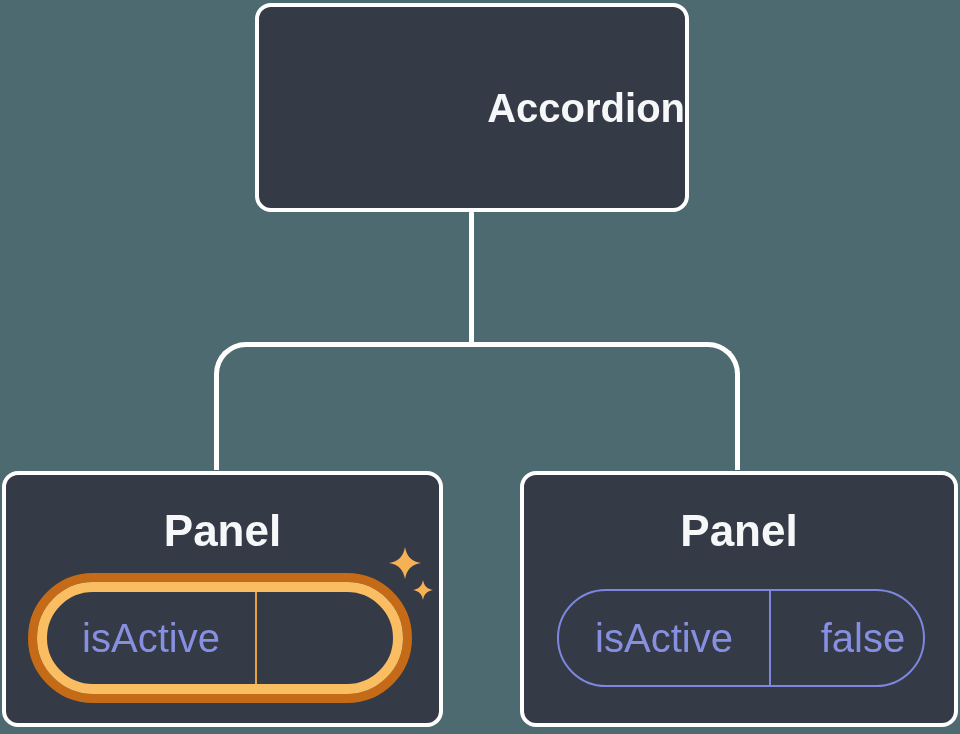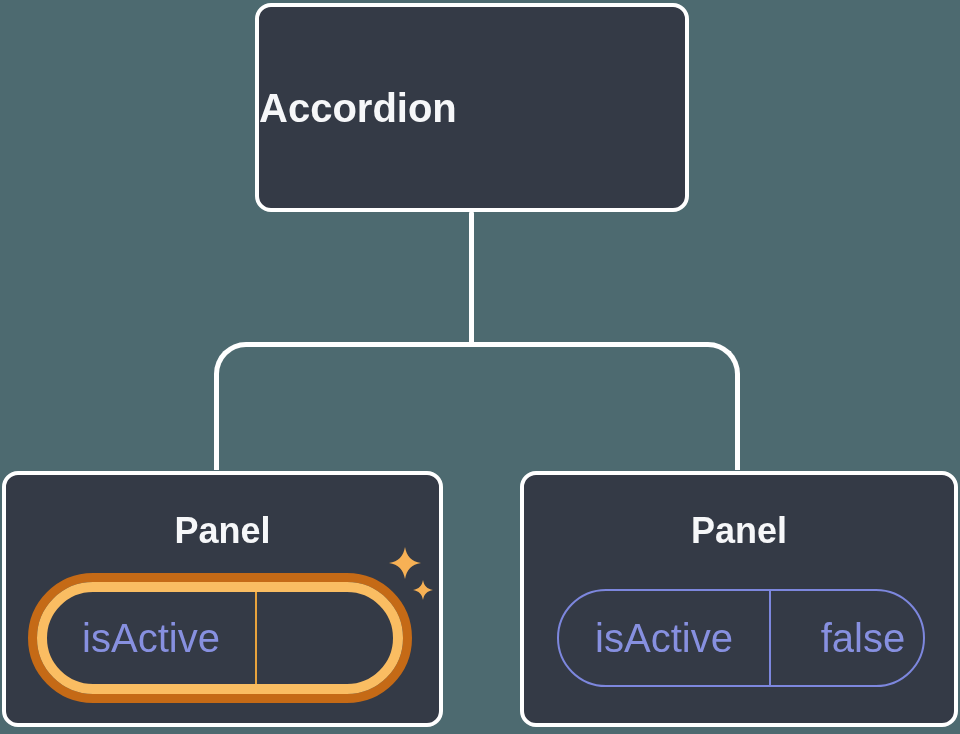--- a/index.html
+++ b/index.html
@@ -28,31 +28,31 @@
   
   .box {
     position: absolute;
     background: #343a46;
     border: 4px solid #ffffff;
     border-radius: 16px;
     box-sizing: border-box;
   }
   .accordion {
     left: 255px; top: 3px; width: 434px; height: 209px;
-    display: flex; align-items: center; justify-content: flex-start;
+    display: flex; align-items: center; justify-content: flex-end;
   }
   .panel-1 { left: 2px;   top: 471px; width: 441px; height: 256px; }
   .panel-2 { left: 520px; top: 471px; width: 438px; height: 256px; }
   .box-title {
     color: #f6f7f9; font-size: 40px; font-weight: 600; line-height: 48px;
   }
   .panel-title {
     position: absolute; top: 32px; left: 0; right: 0;
     text-align: center;
-    color: #f6f7f9; font-size: 36px; font-weight: 600; line-height: 48px;
+    color: #f6f7f9; font-size: 44px; font-weight: 600; line-height: 48px;
   }
   
   .pill-ring {
     position: absolute; left: 22px; top: 98px;
     width: 384px; height: 130px;
     border: 9px solid #c56a16;
     border-radius: 999px;
     box-sizing: border-box;
   }
   .pill-ring-inner {

